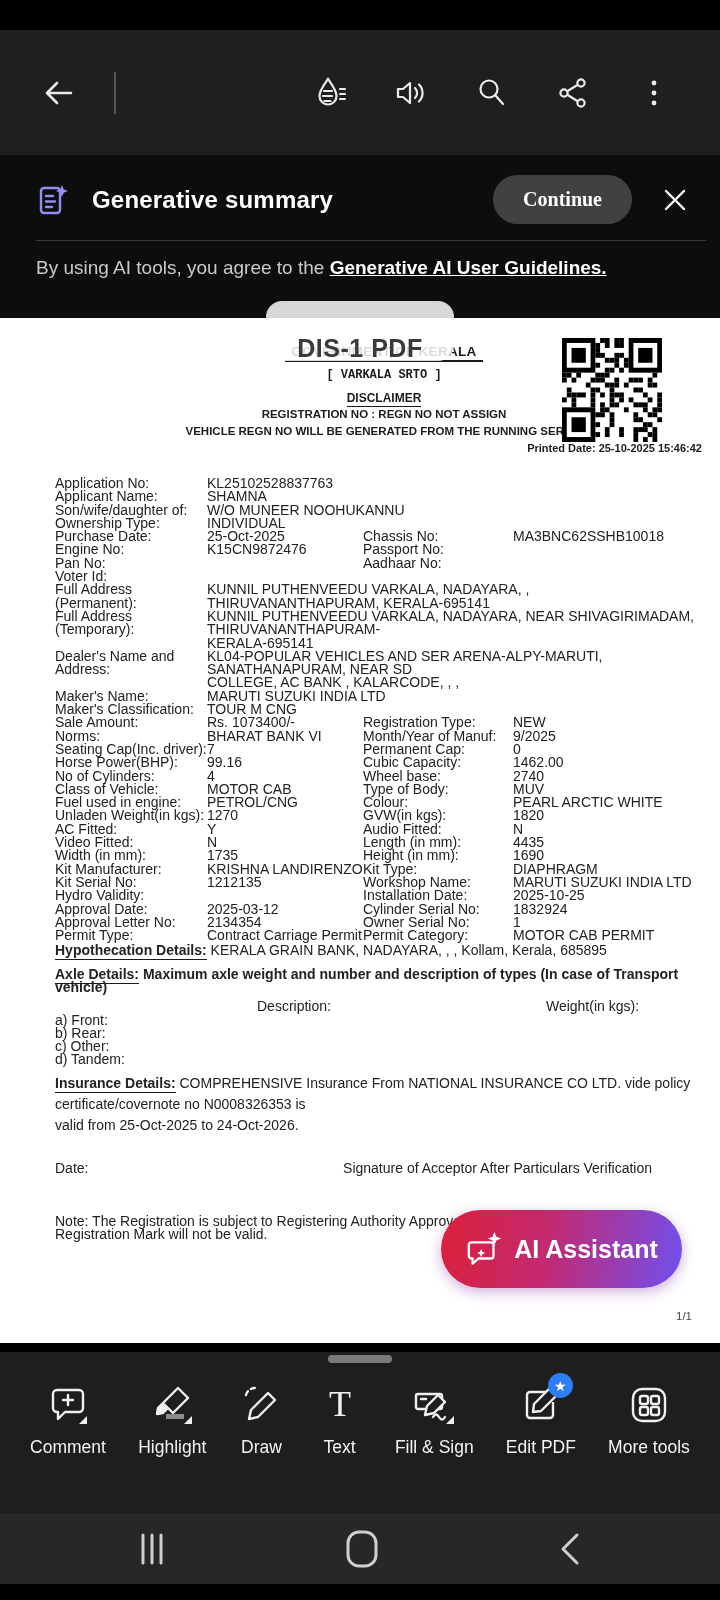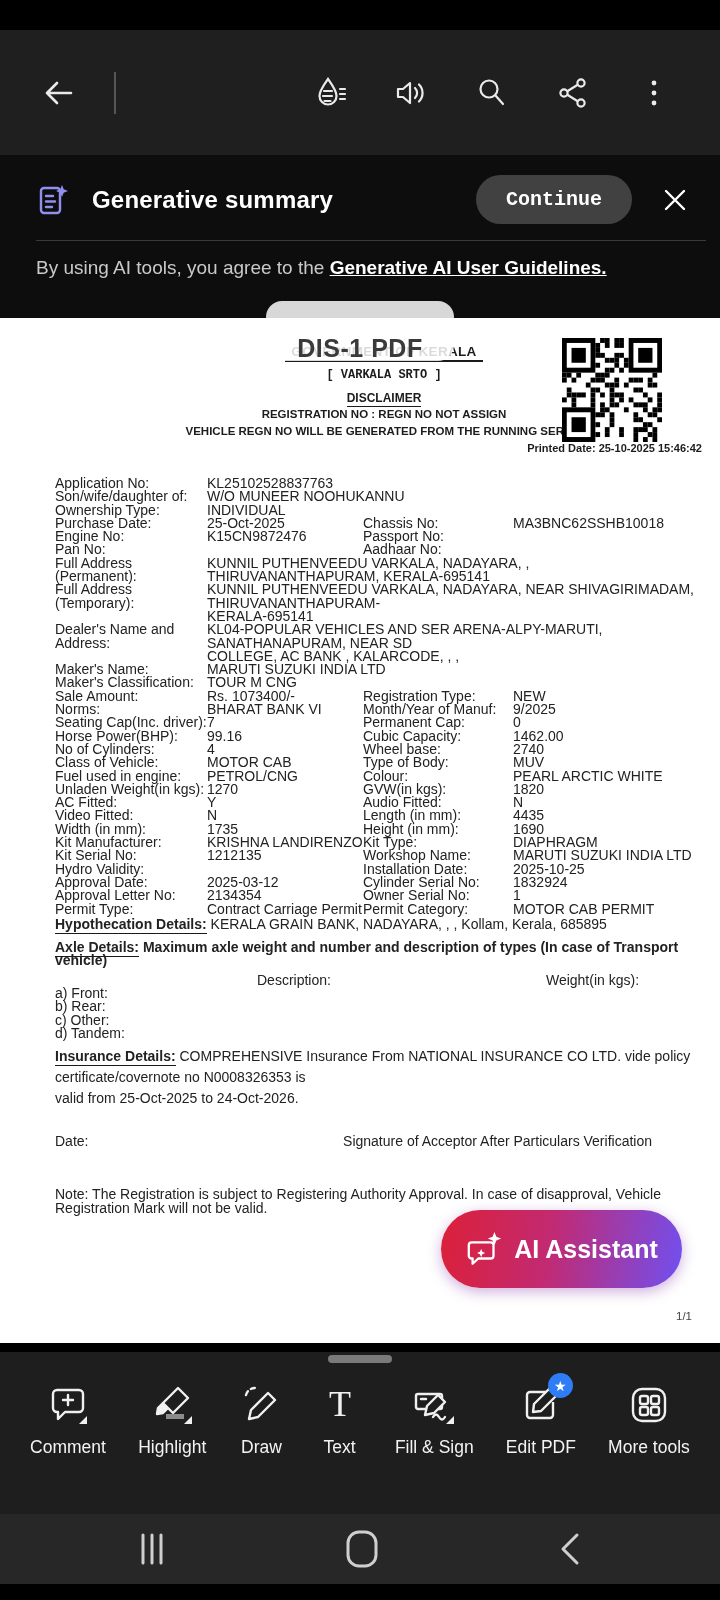--- a/index.html
+++ b/index.html
@@ -11,21 +11,21 @@
                display:flex;align-items:center;padding:0 0 0 40px;box-sizing:border-box;}
   .tb-divider{width:2px;height:42px;background:#565656;margin-left:38px;}
   .tb-right{margin-left:auto;display:flex;align-items:center;gap:45px;padding-right:48px;}
   .tb-icon{width:36px;height:36px;display:block;}
   
   .ai-banner{position:absolute;top:155px;left:0;width:720px;height:163px;background:#0d0d0d;}
   .ai-row{display:flex;align-items:center;padding:20px 28px 0 36px;}
   .gen-icon{width:34px;height:34px;}
   .ai-title{color:#fff;font-size:24px;font-weight:700;margin-left:22px;letter-spacing:.2px;}
   .continue-btn{margin-left:auto;background:#414141;color:#fff;border:none;border-radius:27px;
-                font-size:20px;font-weight:600;padding:13px 30px;font-family:Liberation Mono, monospace;}
+                font-size:20px;font-weight:600;padding:13px 30px;font-family:Liberation Serif, serif;}
   .close-btn{background:none;border:none;margin-left:26px;padding:0;width:34px;height:34px;}
   .ai-divider{height:1px;background:#3a3a3a;margin:16px 14px 0 36px;}
   .ai-disclaimer{color:#c9c9c9;font-size:19px;margin:16px 36px 0 36px;}
   .ai-disclaimer .link{color:#fff;font-weight:700;text-decoration:underline;}
   
   .page{position:absolute;top:318px;left:0;width:720px;height:1025px;background:#fff;color:#1c1c1c;}
   .toast{position:absolute;top:-17px;left:50%;transform:translateX(-50%);width:188px;height:60px;
          background:rgba(255,255,255,.84);border-radius:16px;z-index:3;display:flex;
          align-items:flex-end;justify-content:center;}
   .toast span{font-size:25px;font-weight:600;color:#3a3a3a;letter-spacing:.5px;line-height:1;}
@@ -293,20 +293,24 @@
         </svg>
       </div>
 
     <div class="details">
       <div>
           <div class="frow">
             <span class="fl">Application No:</span>
             <span class="fv span3">KL25102528837763</span>
           </div>
           <div class="frow">
+            <span class="fl">Applicant Name:</span>
+            <span class="fv span3">SHAMNA</span>
+          </div>
+          <div class="frow">
             <span class="fl">Son/wife/daughter of:</span>
             <span class="fv span3">W/O MUNEER NOOHUKANNU</span>
           </div>
           <div class="frow">
             <span class="fl">Ownership Type:</span>
             <span class="fv span3">INDIVIDUAL</span>
           </div>
           <div class="frow">
             <span class="fl">Purchase Date:</span>
             <span class="fv">25-Oct-2025</span>
@@ -317,20 +321,24 @@
             <span class="fl">Engine No:</span>
             <span class="fv">K15CN9872476</span>
             <span class="fl">Passport No:</span>
             <span class="fv"></span>
           </div>
           <div class="frow">
             <span class="fl">Pan No:</span>
             <span class="fv"></span>
             <span class="fl">Aadhaar No:</span>
             <span class="fv"></span>
+          </div>
+          <div class="frow">
+            <span class="fl">Voter Id:</span>
+            <span class="fv span3"></span>
           </div>
           <div class="frow">
             <span class="fl">Full Address (Permanent):</span>
             <span class="fv span3">KUNNIL PUTHENVEEDU VARKALA, NADAYARA, , THIRUVANANTHAPURAM, KERALA-695141</span>
           </div>
           <div class="frow">
             <span class="fl">Full Address (Temporary):</span>
             <span class="fv span3">KUNNIL PUTHENVEEDU VARKALA, NADAYARA, NEAR SHIVAGIRIMADAM, THIRUVANANTHAPURAM-
 KERALA-695141</span>
           </div>

